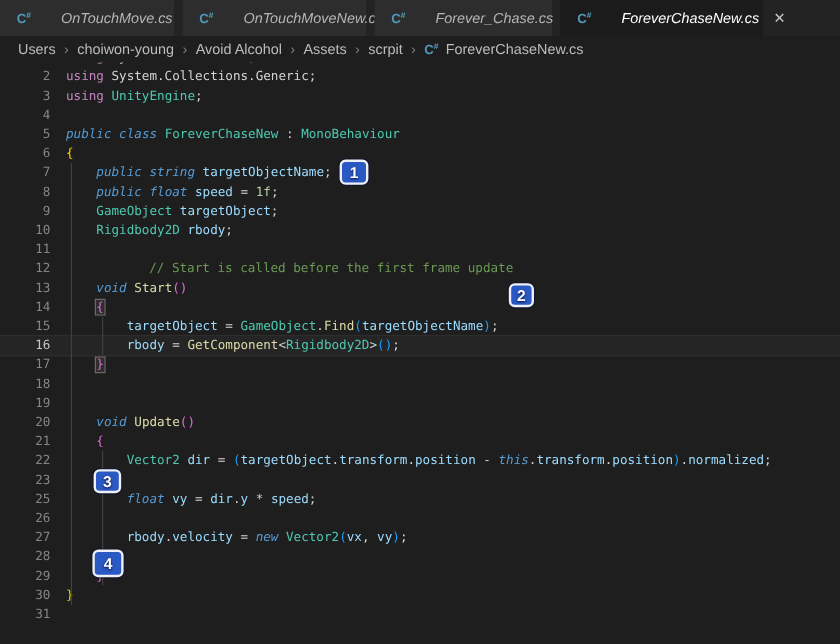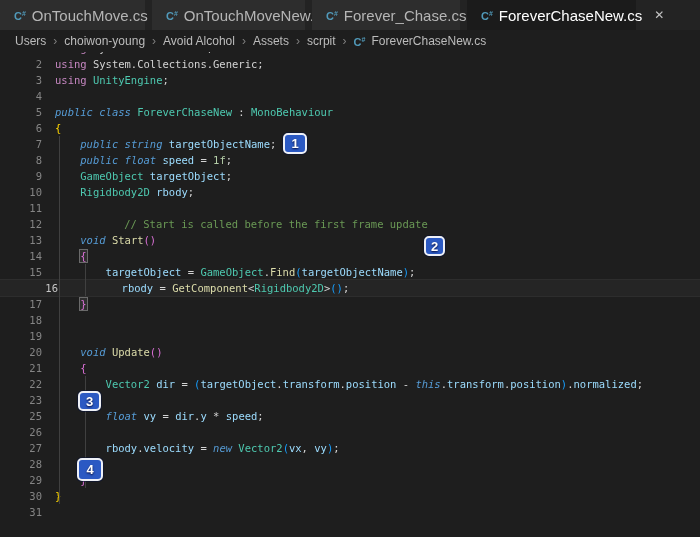--- a/index.html
+++ b/index.html
@@ -9,21 +9,21 @@
   
   .tabbar { position:absolute; top:0; left:0; width:700px; height:30px;
             background:#232323; display:flex; align-items:stretch; }
   .tab { height:30px; background:#2d2d2d; margin-right:7px; display:flex;
          align-items:center; box-sizing:border-box; padding-left:14px;
          cursor:pointer; flex:none; }
   .tab:nth-child(1){ width:145px; }
   .tab:nth-child(2){ width:153px; }
   .tab:nth-child(3){ width:148px; }
   .tab:nth-child(4){ width:169px; margin-right:0; }
-  .tab .tab-label { font-size:15px; color:#b5b5b5; margin-left:6px; white-space:nowrap; }
+  .tab .tab-label { font-size:12px; color:#b5b5b5; margin-left:25px; white-space:nowrap;font-style:italic; }
   .tab.active { background:#1b1b1b; }
   .tab.active .tab-label { color:#ffffff; }
   .tab .close { margin-left:10px; color:#c5c5c5; font-size:12px; line-height:12px; padding:2px; }
   .cs-ico { color:#519aba; font-weight:bold; font-size:11px; line-height:11px; white-space:nowrap; }
   .cs-ico .hash { font-size:7px; vertical-align:4px; letter-spacing:0; }
 
   
   .breadcrumb { position:absolute; top:30px; left:0; width:700px; height:22px;
                 background:#1e1e1e; z-index:3; display:flex; align-items:center;
                 padding-left:15px; box-sizing:border-box; font-size:12px; color:#bcbcbc;text-align:center; }
@@ -33,21 +33,21 @@
 
   
   .editor { position:absolute; top:30px; left:0; width:700px; height:507px;
             z-index:1; overflow:hidden; }
   #code-lines { padding-top:10px; font-family:"DejaVu Sans Mono", monospace;
                 font-size:10.5px; }
   .cl { height:16px; line-height:16px; display:flex; white-space:pre; }
   .cl.cur { background:rgba(255,255,255,0.035);
             box-shadow:0 -1px 0 rgba(255,255,255,0.07), 0 1px 0 rgba(255,255,255,0.07); }
   .ln { width:42px; flex:none; text-align:right; padding-right:13px; color:#858585; }
-  .cl.cur .ln { color:#c6c6c6;padding-left:16px; }
+  .cl.cur .ln { color:#c6c6c6; }
   .cd { flex:1; }
   
   .p { color:#d4d4d4; }
   .k { color:#569cd6;font-style:italic; }
   .u { color:#c586c0; }
   .t { color:#4ec9b0; }
   .v { color:#9cdcfe; }
   .m { color:#dcdcaa; }
   .n { color:#b5cea8; }
   .c { color:#6a9955;margin-left:44px; }

